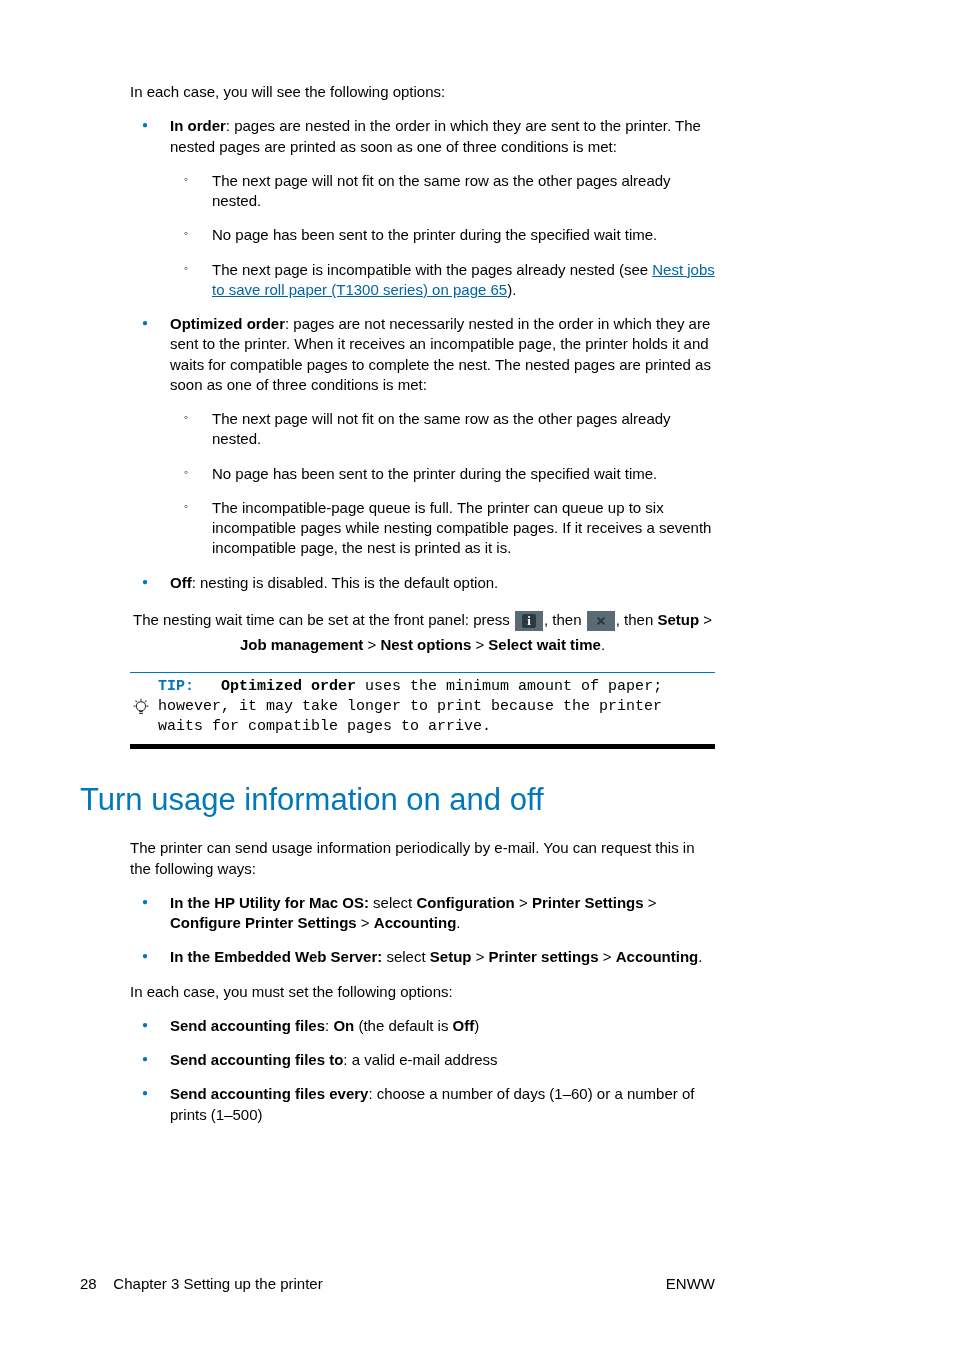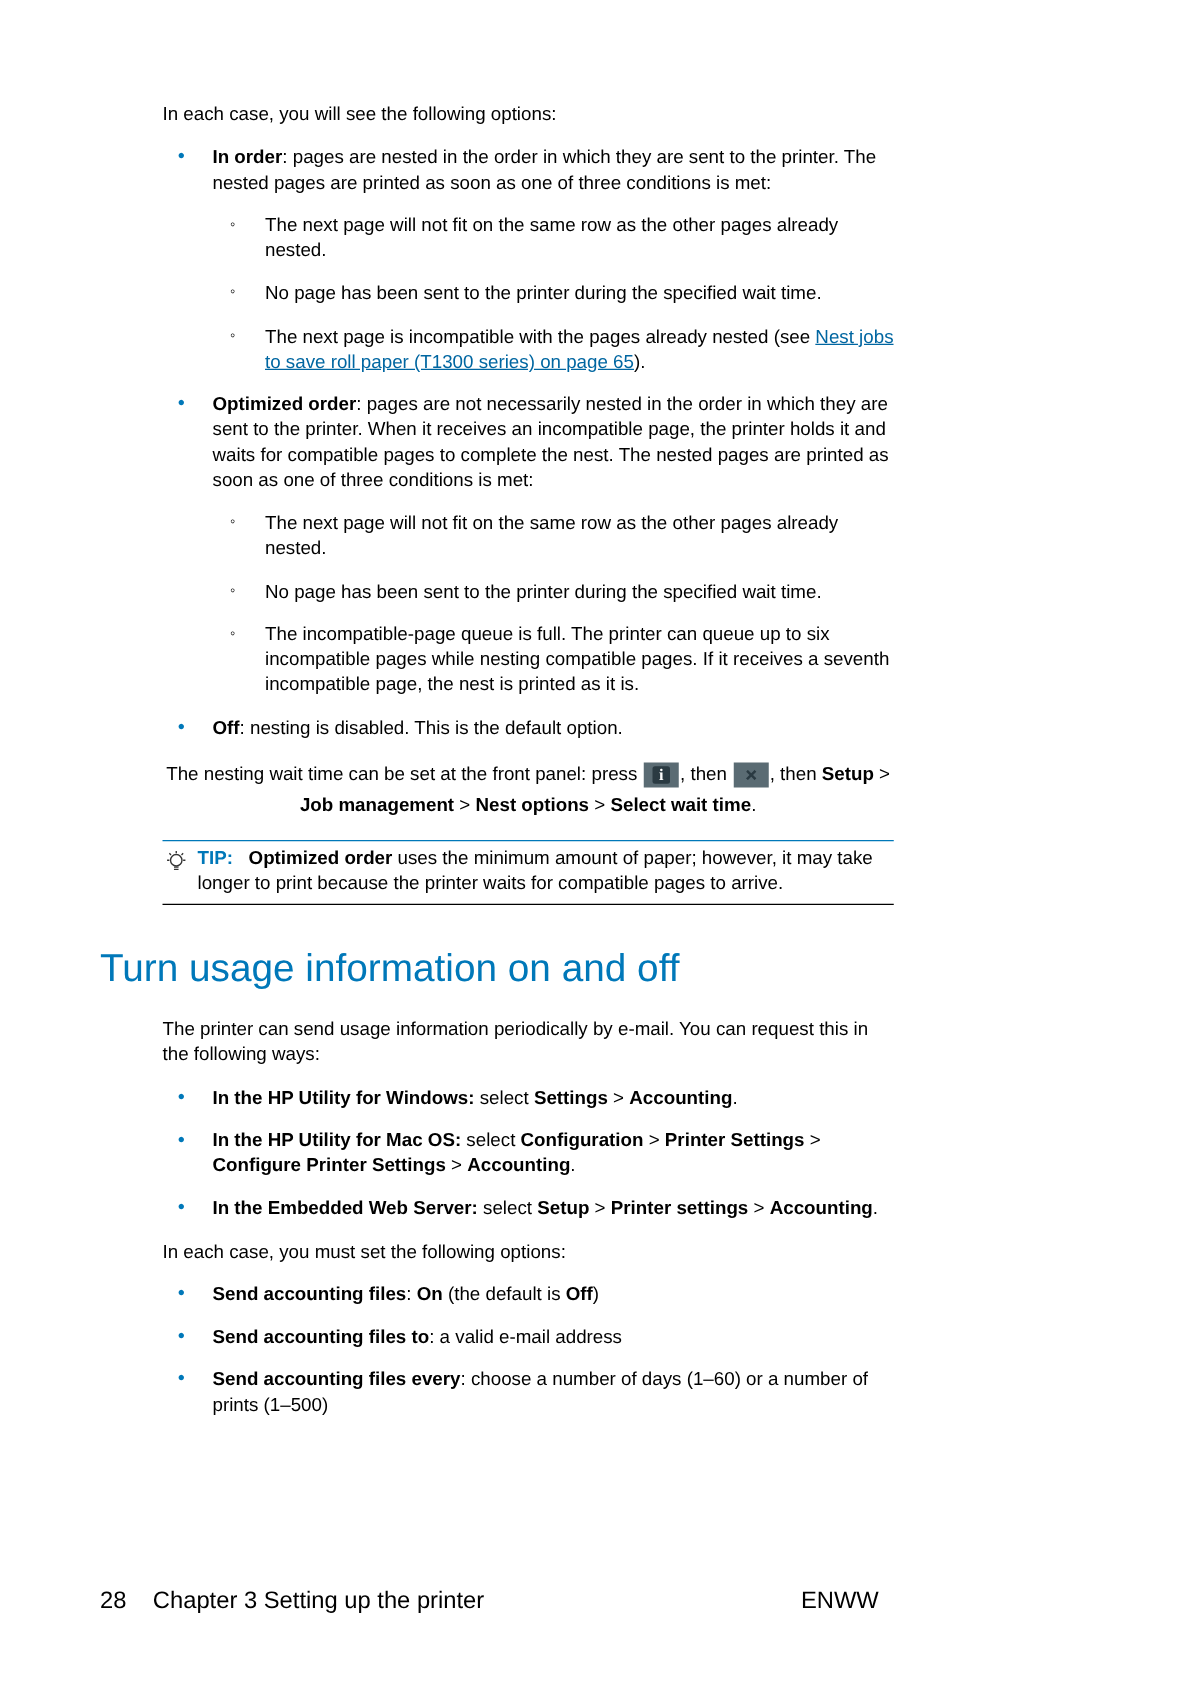--- a/index.html
+++ b/index.html
@@ -98,46 +98,47 @@
     left: 50%;
     top: 50%;
     width: 10px;
     height: 10px;
     transform: translate(-50%, -50%) rotate(45deg);
     background: #2a3a42;
     clip-path: polygon(0 40%, 40% 40%, 40% 0, 60% 0, 60% 40%, 100% 40%, 100% 60%, 60% 60%, 60% 100%, 40% 100%, 40% 60%, 0 60%);
   }
   .tip-box {
     border-top: 1px solid #0078b9;
-    border-bottom: 1px solid #000000;
+    border-bottom: 5px solid #000000;
     padding: 4px 0 6px 0;
     margin: 6px 0 0 0;
     display: flex;
-    align-items: flex-start;
+    align-items: center;
+    font-family: Liberation Mono, monospace;
   }
   .tip-icon {
     flex: 0 0 24px;
     margin-right: 4px;
     margin-top: 2px;
   }
   .tip-icon svg { display: block; }
   .tip-text { flex: 1; }
   .tip-label { color: #0078b9; font-weight: bold; }
   h1.section {
     color: #0078b9;
     font-size: 31px;
     font-weight: normal;
     margin: 30px 0 18px -50px;
   }
   .footer {
     position: absolute;
     bottom: 58px;
     left: 80px;
-    right: 92px;
-    font-size: 19px;
+    right: 80px;
+    font-size: 15px;
     display: flex;
     justify-content: space-between;
   }
 </style>
 </head>
 <body>
 
 <div class="page">
   <div class="content">
 
@@ -188,23 +189,20 @@
         <span>&nbsp;&nbsp;</span><b>Optimized order</b><span> uses the minimum amount of paper; however, it may take longer to print because the printer waits for compatible pages to arrive.</span>
       </div>
     </div>
 
     <h1 class="section">Turn usage information on and off</h1>
 
     <p>The printer can send usage information periodically by e-mail. You can request this in the following ways:</p>
 
     <ul class="bullets">
       <li>
-        <b>In the HP Utility for Windows:</b><span> select </span><b>Settings</b><span> &gt; </span><b>Accounting</b><span>.</span>
-      </li>
-      <li>
         <b>In the HP Utility for Mac OS:</b><span> select </span><b>Configuration</b><span> &gt; </span><b>Printer Settings</b><span> &gt; </span><b>Configure Printer Settings</b><span> &gt; </span><b>Accounting</b><span>.</span>
       </li>
       <li>
         <b>In the Embedded Web Server:</b><span> select </span><b>Setup</b><span> &gt; </span><b>Printer settings</b><span> &gt; </span><b>Accounting</b><span>.</span>
       </li>
     </ul>
 
     <p>In each case, you must set the following options:</p>
 
     <ul class="bullets">

